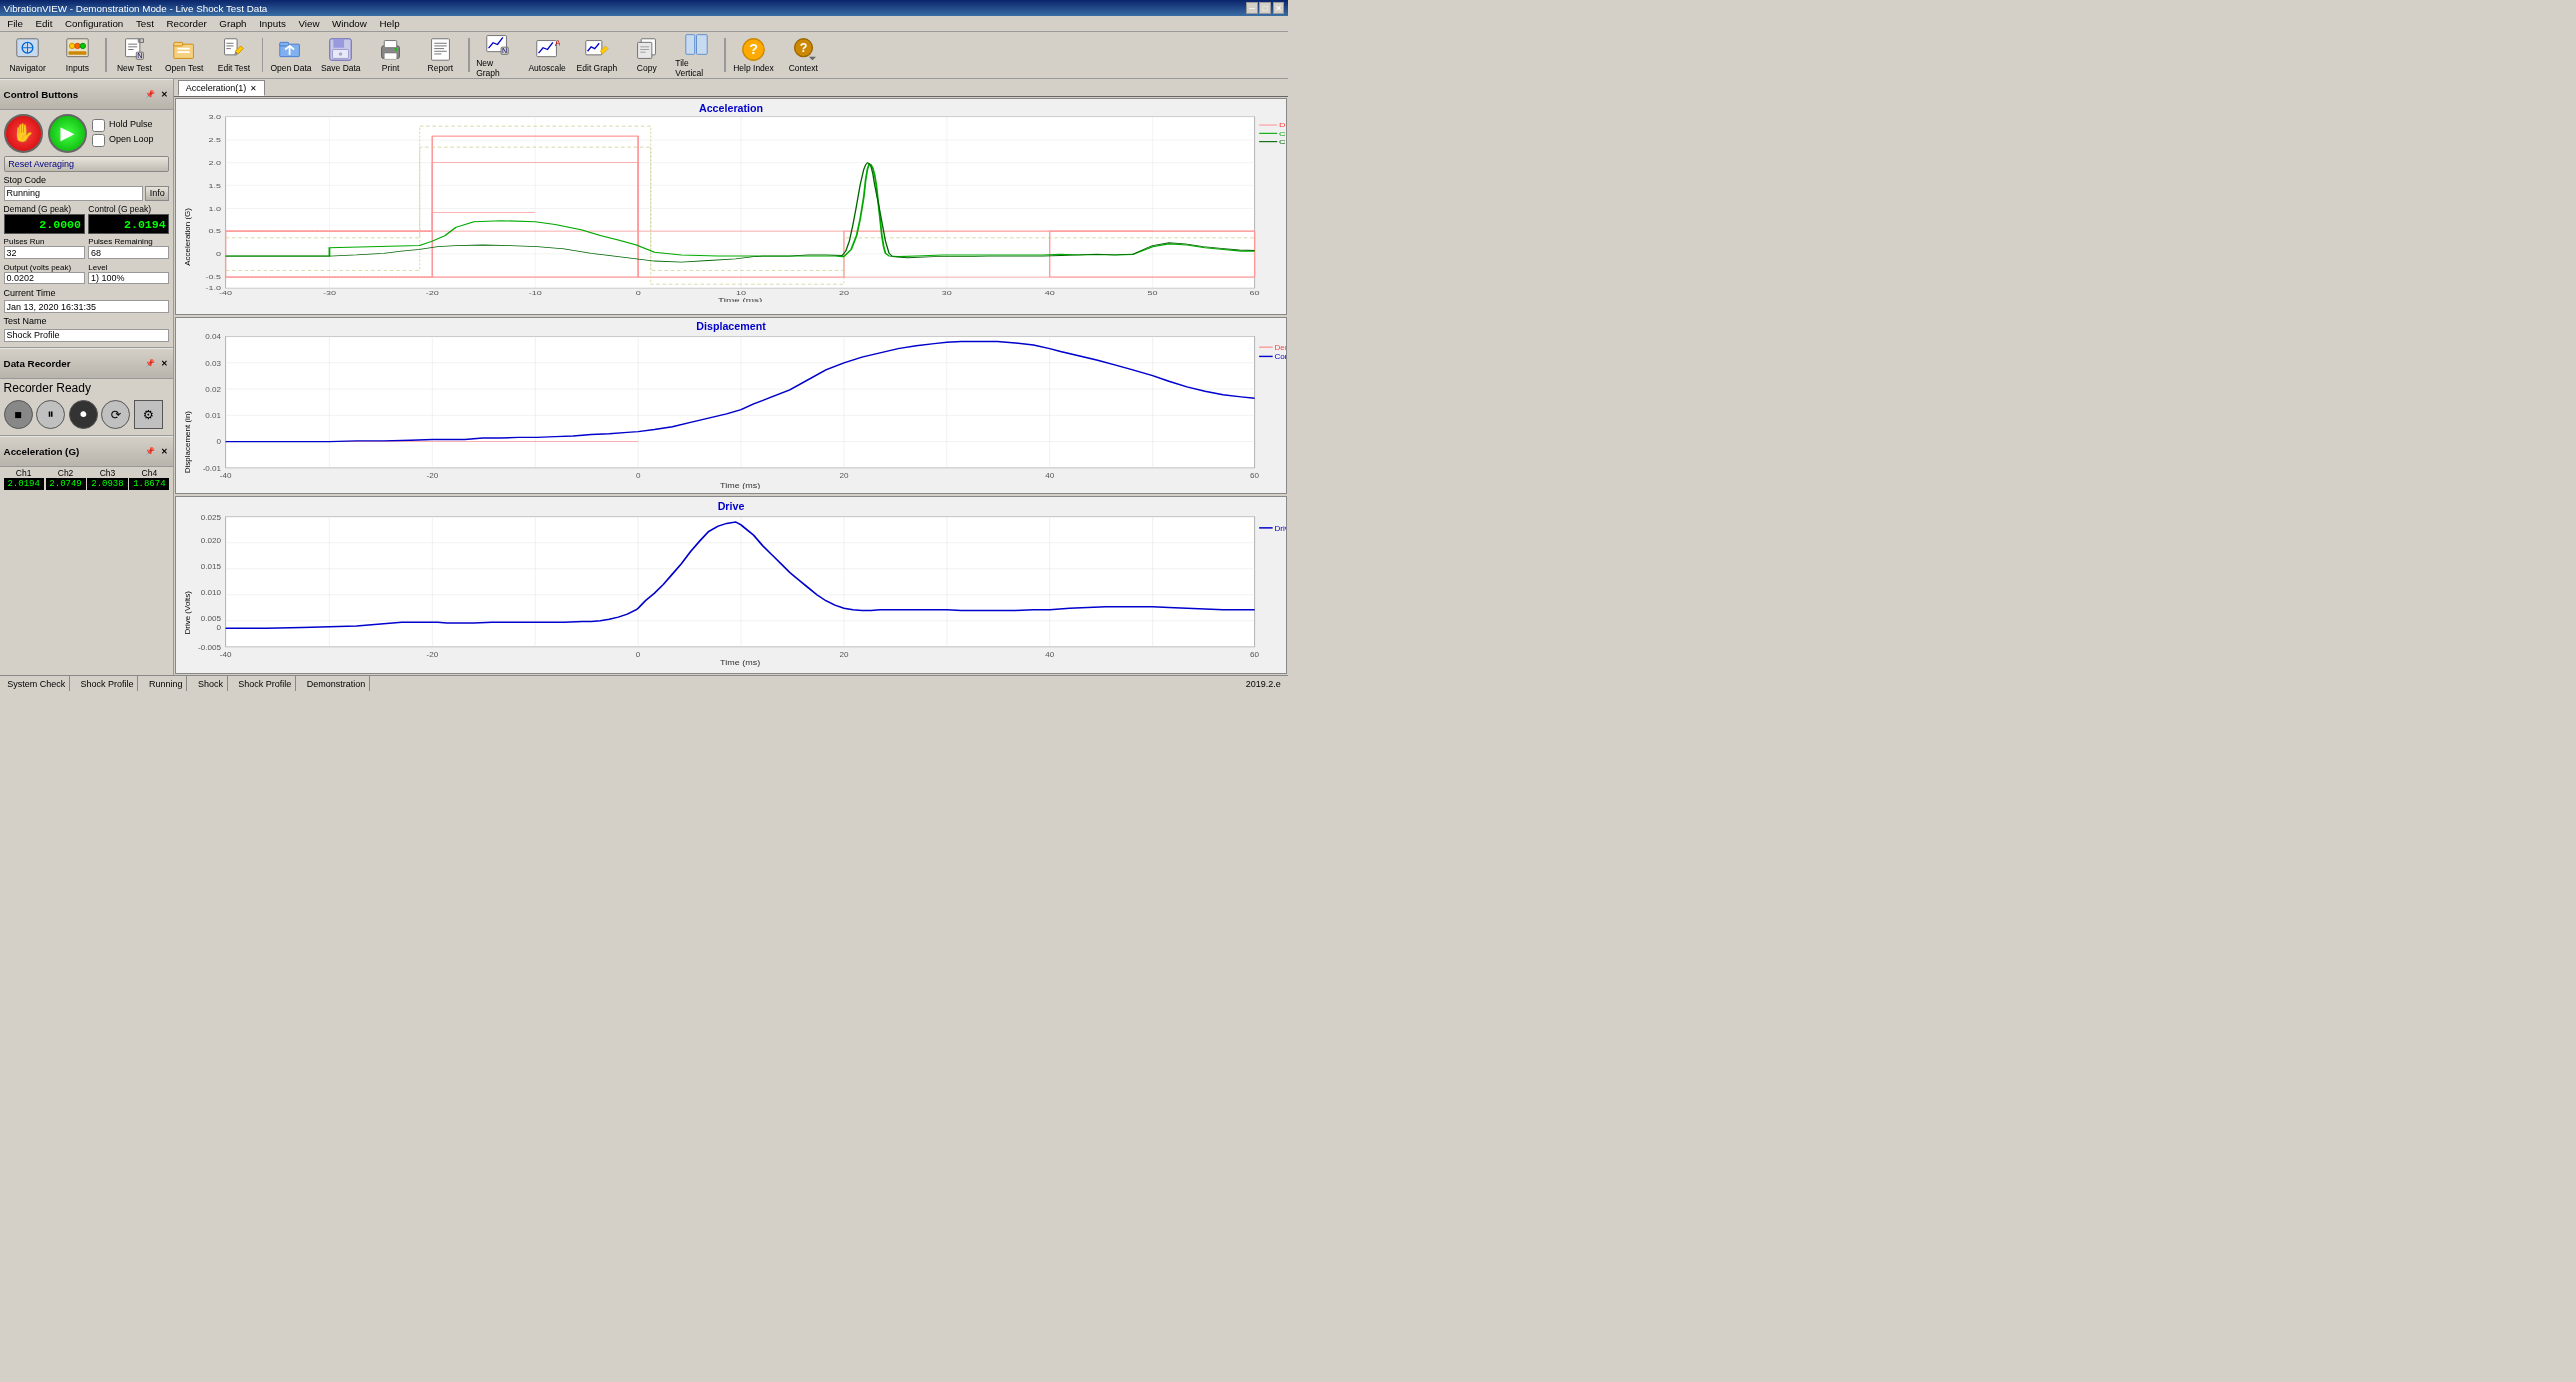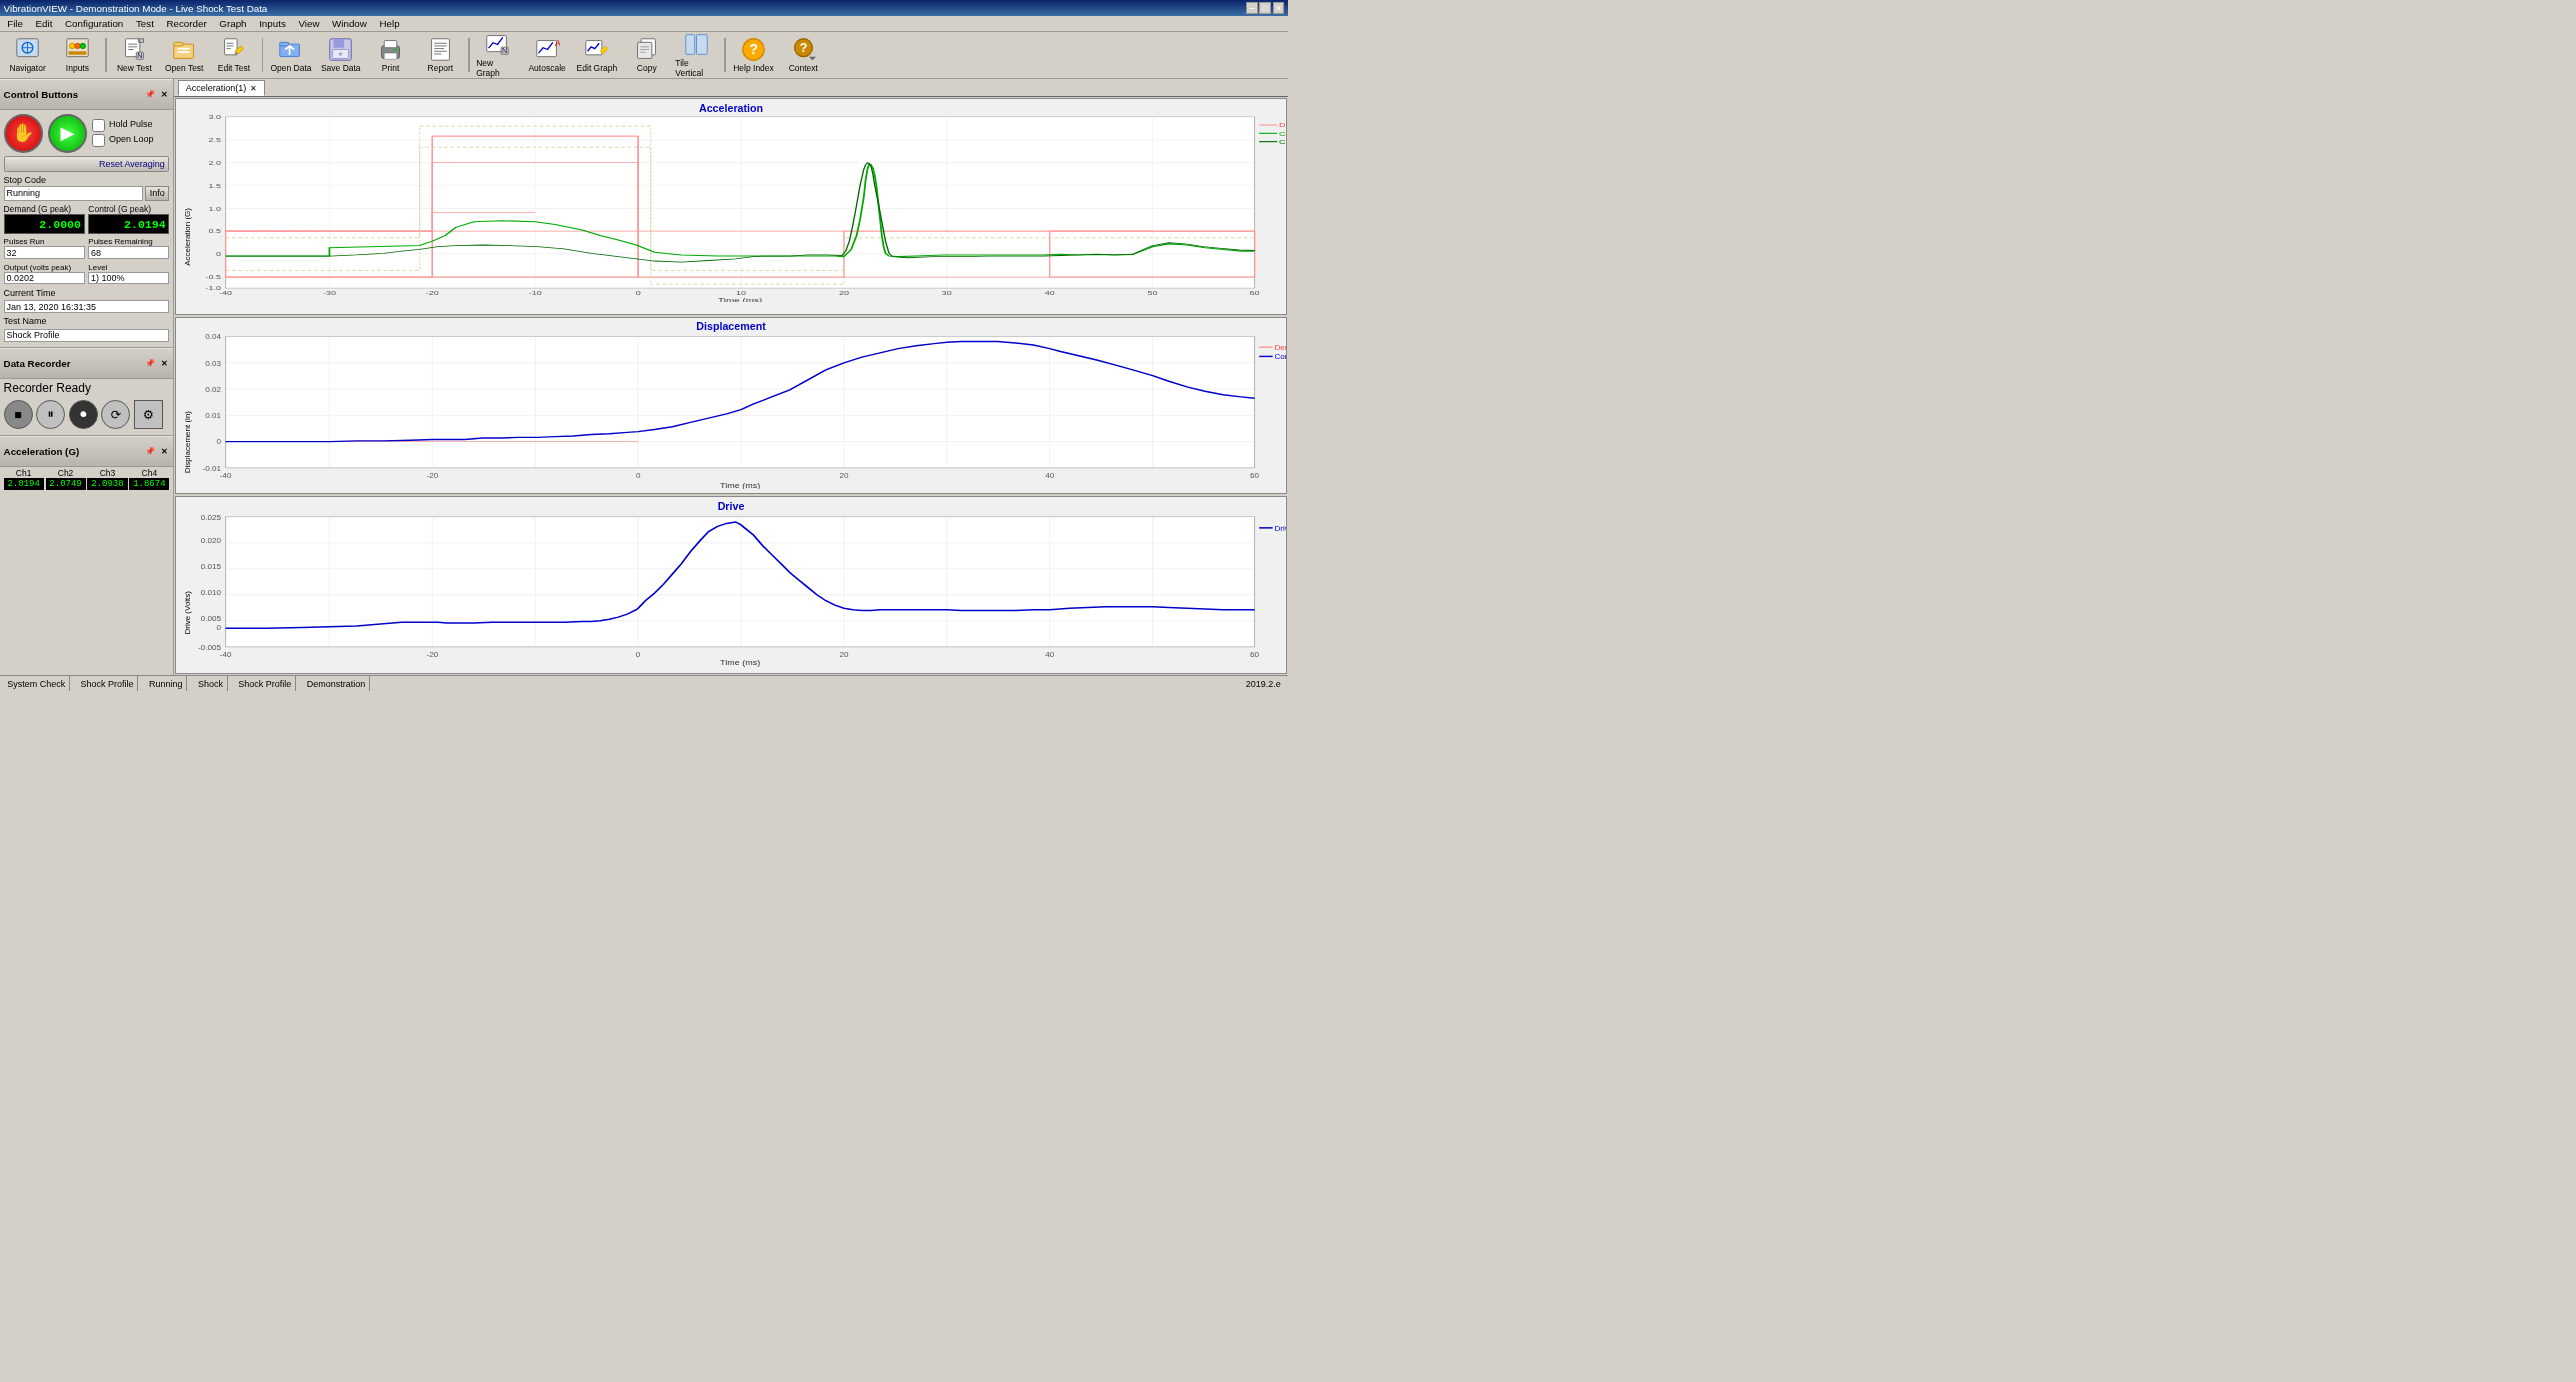--- a/index.html
+++ b/index.html
@@ -143,21 +143,21 @@
     }
 
     .reset-avg-btn {
       background: linear-gradient(to bottom, #e8e4dc, #c0bbb0);
       border: 0.9px solid #888;
       border-radius: 1.8px;
       width: 100%;
       padding: 1.8px 3.6px;
       font-size: 9px;
       cursor: pointer;
-      text-align: right;
+      text-align: left;
       margin-top: 3.6px;
       color: #000080;
     }
 
     
     .label-text { font-size: 9px; margin-top: 3.6px; margin-bottom: 0.9px; }
     .status-row { display: flex; align-items: center; gap: 1.8px; }
     .status-field {
       flex: 1;
       background: white;

